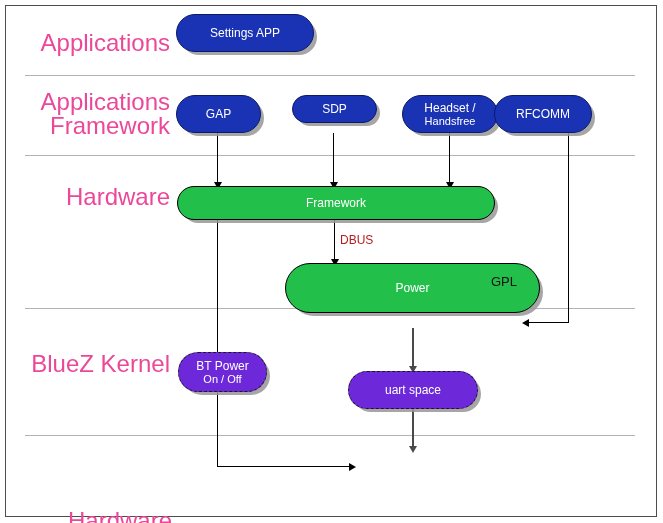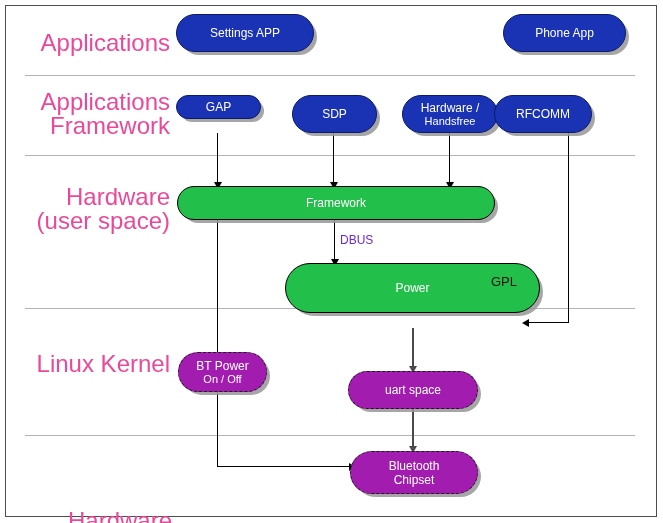--- a/index.html
+++ b/index.html
@@ -8,32 +8,32 @@
   #frame{position:absolute;left:5px;top:5px;width:652px;height:512px;border:1px solid #4d4d4d;box-sizing:border-box;}
   .divider{position:absolute;height:1px;background:#b3b3b3;}
   .layer-label{position:absolute;color:#ec4899;font-size:24px;line-height:24px;text-align:right;letter-spacing:0px;}
   .node{position:absolute;box-sizing:border-box;display:flex;flex-direction:column;align-items:center;justify-content:center;color:#ffffff;text-align:center;z-index:6;}
   .node .l1{font-size:12px;line-height:14px;}
   .node .l2{font-size:11px;line-height:13px;}
   .blue{background:#1a32b4;border:1px solid #0d1a66;border-radius:999px;
         box-shadow:4px 4px 0 -1px rgba(150,150,150,0.85);}
   .green{background:#22bf4b;border:1px solid #000000;border-radius:34px;
         box-shadow:4px 4px 0 -1px rgba(150,150,150,0.85);}
-  .red{background:#a21caf;border:1px dashed #1a1a1a;border-radius:999px;
+  .red{background:#6d28d9;border:1px dashed #1a1a1a;border-radius:999px;
         box-shadow:4px 4px 0 -1px rgba(150,150,150,0.85);}
   .green .l1{font-size:12px;}
   .gpl{position:absolute;color:#111111;font-size:13px;z-index:7;}
   .conn{position:absolute;background:#000000;z-index:4;}
   .conn.gray{background:#4a4a4a;}
   .arrow{position:absolute;width:0;height:0;z-index:5;}
   .arrow.down{border-left:4px solid transparent;border-right:4px solid transparent;border-top:7px solid #000000;}
   .arrow.down.gray{border-top-color:#4a4a4a;}
   .arrow.left{border-top:4px solid transparent;border-bottom:4px solid transparent;border-right:7px solid #000000;}
   .arrow.right{border-top:4px solid transparent;border-bottom:4px solid transparent;border-left:7px solid #000000;}
-  .edgelabel{position:absolute;color:#6d28d9;font-size:12px;z-index:7;}
+  .edgelabel{position:absolute;color:#b91c1c;font-size:12px;z-index:7;}
 </style>
 </head>
 <body>
 
 <div id="stage">
 
   <div id="frame"></div>
 
   <div class="divider" style="left:25px;top:75px;width:610px;"></div>
   <div class="divider" style="left:25px;top:155px;width:610px;"></div>
@@ -42,24 +42,23 @@
 
   <div class="layer-label" style="left:10px;top:31px;width:160px;">Applications</div>
 
   <div class="layer-label" style="left:10px;top:90px;width:160px;">
     <div>Applications</div>
     <div>Framework</div>
   </div>
 
   <div class="layer-label" style="left:10px;top:185px;width:160px;">
     <div>Hardware</div>
-    <div>(user space)</div>
   </div>
 
-  <div class="layer-label" style="left:10px;top:352px;width:160px;">Linux Kernel</div>
+  <div class="layer-label" style="left:10px;top:352px;width:160px;">BlueZ Kernel</div>
 
   <div class="layer-label" style="left:12px;top:466px;width:160px;margin-top:43px;">Hardware</div>
 
   <div class="conn" style="left:217px;top:133px;width:1px;height:53px;"></div>
   <div class="arrow down" style="left:214px;top:182px;"></div>
 
   <div class="conn" style="left:333px;top:133px;width:1px;height:53px;"></div>
   <div class="arrow down" style="left:330px;top:182px;"></div>
 
   <div class="conn" style="left:449px;top:133px;width:1px;height:53px;"></div>
@@ -80,34 +79,31 @@
   <div class="conn gray" style="left:412px;top:328px;width:2px;height:42px;"></div>
   <div class="arrow down gray" style="left:409px;top:366px;"></div>
 
   <div class="conn gray" style="left:412px;top:408px;width:2px;height:42px;"></div>
   <div class="arrow down gray" style="left:409px;top:446px;"></div>
 
   <div class="node blue" style="left:176px;top:14px;width:138px;height:38px;">
     <span class="l1">Settings APP</span>
   </div>
 
-  <div class="node blue" style="left:503px;top:14px;width:123px;height:38px;">
-    <span class="l1">Phone App</span>
-  </div>
 
-  <div class="node blue" style="left:176px;top:95px;width:85px;height:24px;">
+  <div class="node blue" style="left:176px;top:95px;width:85px;height:38px;">
     <span class="l1">GAP</span>
   </div>
 
-  <div class="node blue" style="left:292px;top:95px;width:85px;height:38px;">
+  <div class="node blue" style="left:292px;top:95px;width:85px;height:28px;">
     <span class="l1">SDP</span>
   </div>
 
   <div class="node blue" style="left:402px;top:95px;width:96px;height:38px;">
-    <span class="l1">Hardware /</span>
+    <span class="l1">Headset /</span>
     <span class="l2">Handsfree</span>
   </div>
 
   <div class="node blue" style="left:494px;top:95px;width:98px;height:38px;">
     <span class="l1">RFCOMM</span>
   </div>
 
   <div class="node green" style="left:177px;top:186px;width:318px;height:34px;">
     <span class="l1">Framework</span>
   </div>
@@ -119,18 +115,14 @@
 
   <div class="node red" style="left:178px;top:352px;width:89px;height:40px;">
     <span class="l1">BT Power</span>
     <span class="l2">On / Off</span>
   </div>
 
   <div class="node red" style="left:348px;top:371px;width:130px;height:38px;">
     <span class="l1">uart space</span>
   </div>
 
-  <div class="node red" style="left:350px;top:451px;width:128px;height:43px;">
-    <span class="l1">Bluetooth</span>
-    <span class="l1">Chipset</span>
-  </div>
 
 </div>
 
 </body></html>

